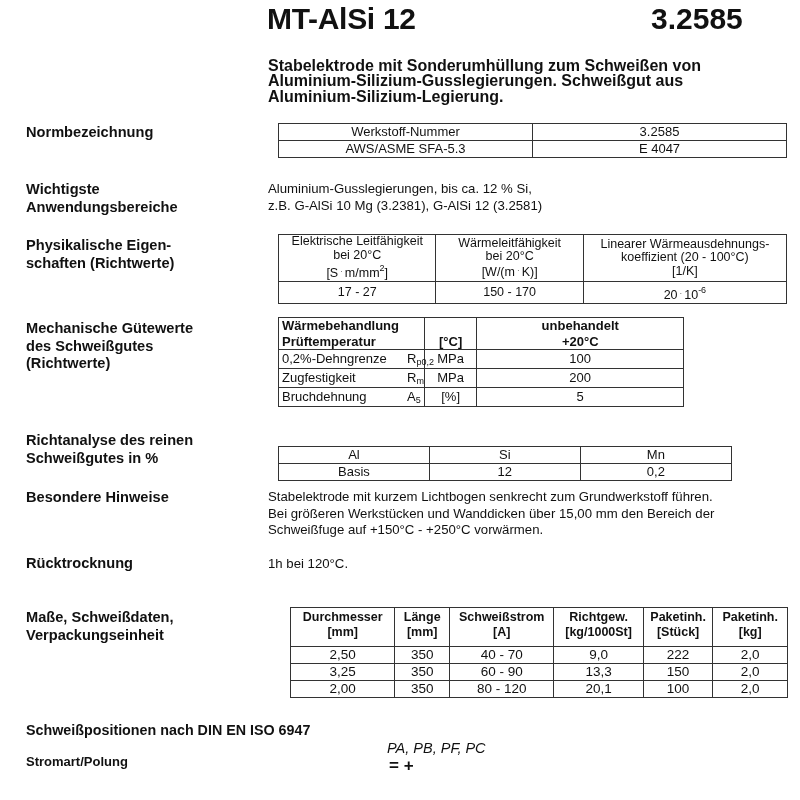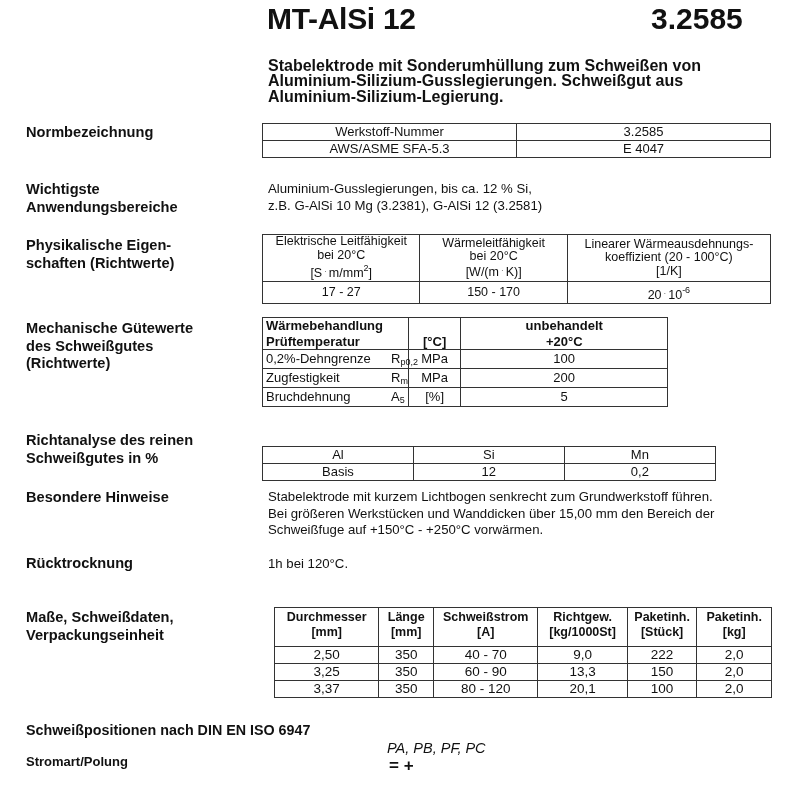--- a/index.html
+++ b/index.html
@@ -4,21 +4,21 @@
 <style>
   html, body { margin: 0; padding: 0; background: #ffffff; }
   body { width: 800px; height: 800px; position: relative; overflow: hidden;
          font-family: "Liberation Sans", sans-serif; color: #111; }
   .abs { position: absolute; }
   .title { left: 267px; top: 2px; font-size: 30px; font-weight: bold; letter-spacing: -0.3px; }
   .code { left: 651px; top: 2px; font-size: 30px; font-weight: bold; }
   .intro { left: 268px; top: 58px; width: 500px; font-size: 16px; font-weight: bold; line-height: 15.3px; }
   .label { left: 26px; font-size: 14.6px; font-weight: bold; line-height: 17.5px; }
   .text { left: 268px; font-size: 13.2px; line-height: 16.5px; }
-  table { position: absolute; border-collapse: collapse; font-size: 13px; }
+  table { position: absolute; border-collapse: collapse; font-size: 13px; margin-left: 16px; }
   td, th { border: 1px solid #333; padding: 0 3px; text-align: center; font-weight: normal; line-height: 16px; }
   th.b, td.b { font-weight: bold; }
   .sub { font-size: 9px; vertical-align: -2px; }
   .sup { font-size: 9px; vertical-align: 6px; }
   .dot { font-size: 8px; color: #666; vertical-align: 3px; padding: 0 2px; }
   .left { text-align: left; }
 </style>
 </head>
 <body>
 
@@ -187,21 +187,21 @@
   </tr>
   <tr style="line-height:17px;">
     <td>3,25</td>
     <td>350</td>
     <td>60 - 90</td>
     <td>13,3</td>
     <td>150</td>
     <td>2,0</td>
   </tr>
   <tr style="line-height:17px;">
-    <td>3,37</td>
+    <td>2,00</td>
     <td>350</td>
     <td>80 - 120</td>
     <td>20,1</td>
     <td>100</td>
     <td>2,0</td>
   </tr>
 </tbody>
   </table>
 
 <div class="abs label" style="top:722px; font-size:14.3px;">Schweißpositionen nach DIN EN ISO 6947</div>

